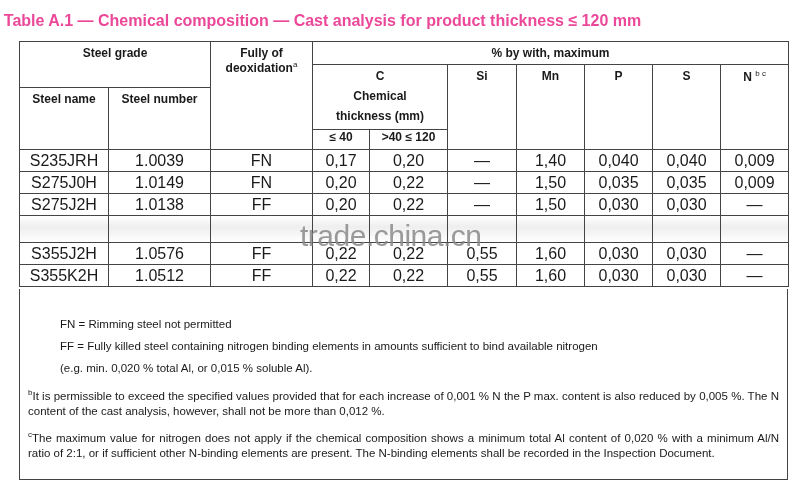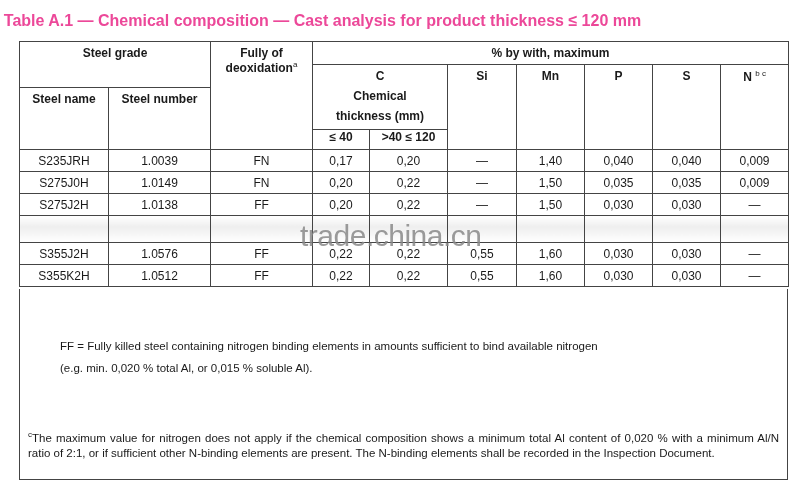--- a/index.html
+++ b/index.html
@@ -9,21 +9,21 @@
            font-weight: bold; font-size: 16px; color: #ec4899; }
   table.main { position: absolute; left: 19px; top: 41px; width: 769px;
                border-collapse: collapse; font-size: 12px; table-layout: fixed; }
   table.main th, table.main td { border: 1px solid #444; padding: 0; text-align: center; }
   table.main th { font-weight: bold; font-size: 12px; vertical-align: top; }
   .h1 { height: 23px; }
   .h2 { height: 23px; }
   .h3 { height: 42px; }
   .h4 { height: 20px; }
   th.sub { font-weight: normal; font-size: 12px; vertical-align: middle; }
-  td { height: 21px; font-size: 12px; vertical-align: middle; margin-top: 36px; }
+  td { height: 21px; font-size: 16px; vertical-align: middle; margin-top: 36px; }
   td.left { text-align: left; padding-left: 6px; }
   .pad { padding-top: 4px !important; }
   .blurrow td { height: 26px; color: transparent; background: linear-gradient(#fff,#eee 40%,#fff); }
   sup { font-size: 8px; font-weight: normal; }
   .watermark { position: absolute; left: 300px; top: 219px; font-size: 30px; color: #8a8a8a;
                font-family: "Liberation Sans", sans-serif; opacity: 0.85; letter-spacing: -0.5px; }
   .notes { position: absolute; left: 19px; top: 289px; width: 767px; height: 190px;
            border: 1px solid #444; border-top: none; font-size: 11.5px; line-height: 15px; }
   .note { position: absolute; left: 8px; right: 8px; }
   .indent { padding-left: 32px; }
@@ -148,18 +148,22 @@
     <td>0,030</td>
     <td>0,030</td>
     <td>—</td>
   </tr>
 </tbody>
   </table>
 
 <div class="watermark">trade.china.cn</div>
 
 <div class="notes">
+  <div class="note indent" style="top:28px">FN = Rimming steel not permitted</div>
   <div class="note indent" style="top:50px">FF = Fully killed steel containing nitrogen binding elements in amounts sufficient to bind available nitrogen</div>
   <div class="note indent" style="top:72px">(e.g. min. 0,020 % total Al, or 0,015 % soluble Al).</div>
+  <div class="note just" style="top:96px">
+    <sup>b</sup><span>It is permissible to exceed the specified values provided that for each increase of 0,001 % N the P max. content is also reduced by 0,005 %. The N content of the cast analysis, however, shall not be more than 0,012 %.</span>
+  </div>
   <div class="note just" style="top:138px">
     <sup>c</sup><span>The maximum value for nitrogen does not apply if the chemical composition shows a minimum total Al content of 0,020 % with a minimum Al/N ratio of 2:1, or if sufficient other N-binding elements are present. The N-binding elements shall be recorded in the Inspection Document.</span>
   </div>
 </div>
 
 </body></html>

